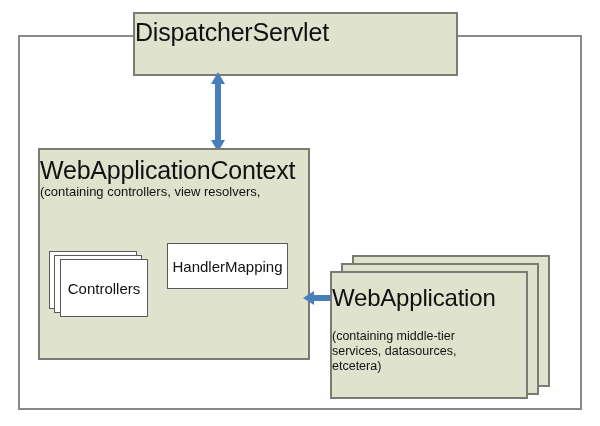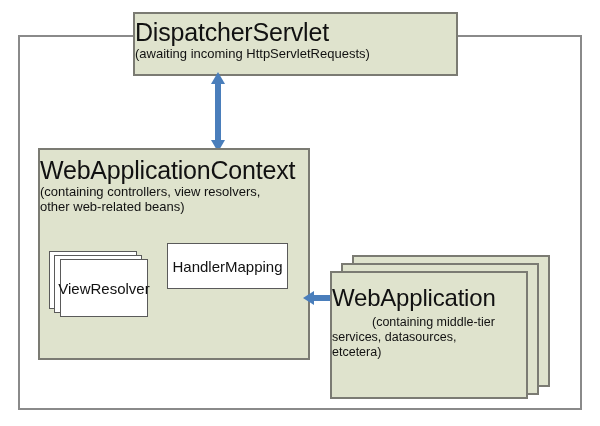--- a/index.html
+++ b/index.html
@@ -169,56 +169,54 @@
 </style>
 </head>
 <body>
 
 <div id="canvas">
 
   <div class="outer-frame"></div>
 
   <div class="gbox" id="dispatcher-box">
     <div class="title-lg">DispatcherServlet</div>
-    <div class="sub">(awaiting incoming HttpServletRequests)</div>
   </div>
 
   <div class="arrow-v" id="arrow-dispatcher-webctx">
     <div class="head-up"></div>
     <div class="shaft"></div>
     <div class="head-down"></div>
   </div>
 
   <div class="gbox" id="webappctx-box">
     <div class="title-lg">WebApplicationContext</div>
     <div class="sub">(containing controllers, view resolvers,</div>
-    <div class="sub">other web-related beans)</div>
   </div>
 
   <div class="wbox" id="controllers-back2"></div>
   <div class="wbox" id="controllers-back1"></div>
   <div class="wbox" id="controllers-front">
-    <span class="wlabel">ViewResolver</span>
+    <span class="wlabel">Controllers</span>
   </div>
 
   <div class="wbox" id="handlermapping-box">
     <span class="wlabel">HandlerMapping</span>
   </div>
 
 
   <div class="arrow-h" id="arrow-webctx-ctxs">
     <div class="head-left"></div>
     <div class="shaft"></div>
     <div class="head-right"></div>
   </div>
 
   <div id="right-cluster">
     <div class="shadowbox" id="ctxs-back2"></div>
     <div class="shadowbox" id="ctxs-back1"></div>
     <div class="gbox" id="ctxs-front">
       <div class="title-md">WebApplication</div>
-      <div class="sub2" style="margin-top:4px;padding-left:40px;">(containing middle-tier</div>
+      <div class="sub2" style="margin-top:18px;">(containing middle-tier</div>
       <div class="sub2">services, datasources,</div>
       <div class="sub2">etcetera)</div>
     </div>
   </div>
 
 </div>
 
 </body></html>

